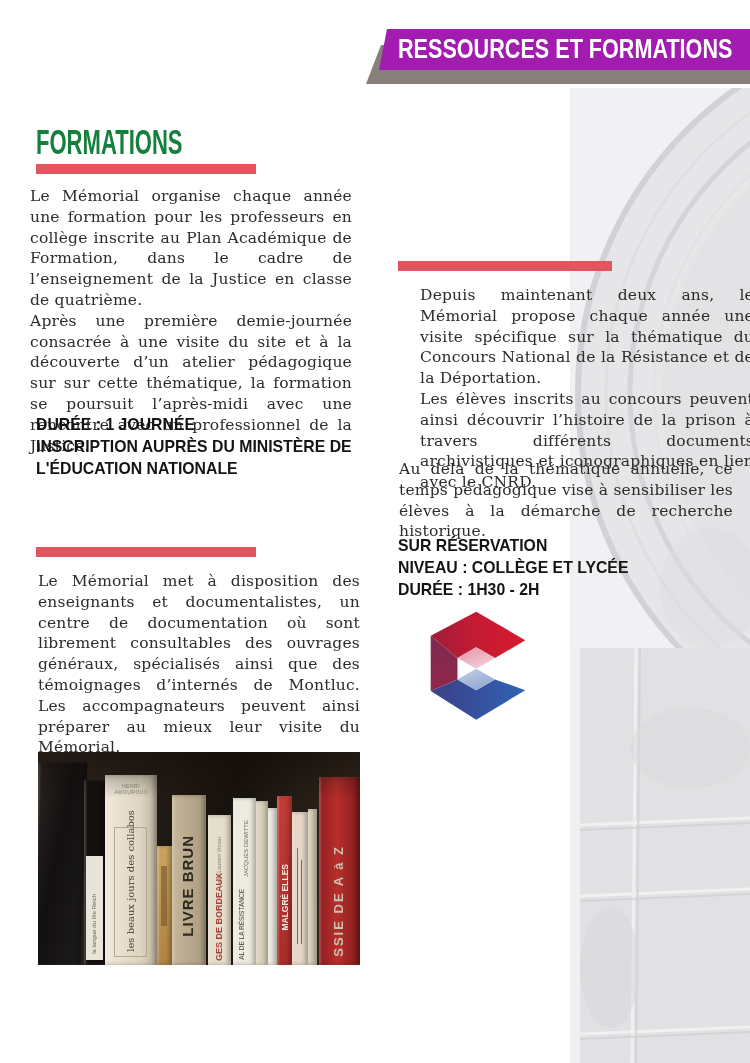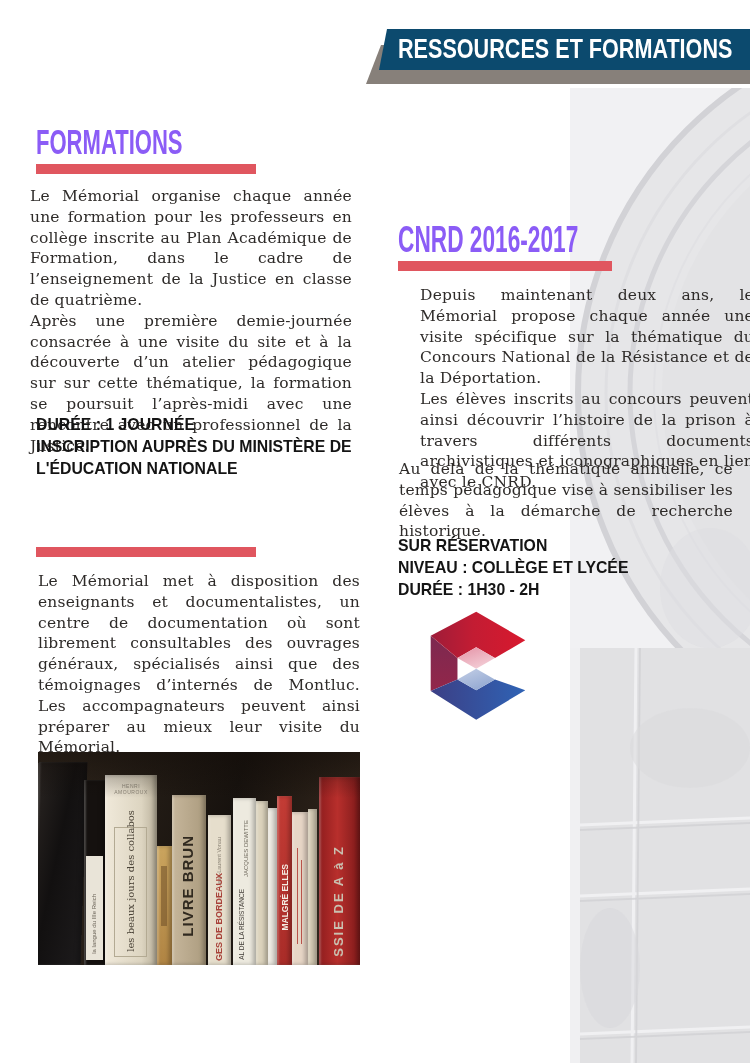--- a/index.html
+++ b/index.html
@@ -14,32 +14,32 @@
   
   .wall { position:absolute; left:570px; top:88px; width:180px; height:975px; }
   
   .banner-shadow {
     position:absolute; left:366px; top:45px; width:384px; height:39px;
     background:#87807a;
     clip-path: polygon(15px 0, 100% 0, 100% 100%, 0 100%);
   }
   .banner {
     position:absolute; left:379px; top:29px; width:371px; height:41px;
-    background:#0c4a6e;
+    background:#a21caf;
     clip-path: polygon(8px 0, 100% 0, 100% 100%, 0 100%);
     color:#ffffff; font-family:"Liberation Sans", sans-serif;
     font-weight:bold; font-size:27px; line-height:41px;
     padding-left:19px; white-space:nowrap;
   }
   .cond { display:inline-block; transform-origin:0 50%; white-space:nowrap; }
   .sx80 { transform:scaleX(0.80); }
   .sx63 { transform:scaleX(0.63); }
   
   .red-heading {
-    position:absolute; color:#8b5cf6;
+    position:absolute; color:#15803d;
     font-family:"Liberation Sans", sans-serif; font-weight:bold;
     font-size:35px; line-height:36px; white-space:nowrap;
   }
   .red-bar { position:absolute; height:10px; background:#e0565f; }
   
   .body-text {
     position:absolute; color:#2e2b29;
     font-size:15.5px; line-height:20.8px;
     text-align:justify; white-space:pre-line; letter-spacing:0.2px;
   }
@@ -158,23 +158,20 @@
     <div class="book" style="left:254px; top:60px; width:16px; height:153px; background:#e7d6c6;">
       <div style="position:absolute; left:5px; top:36px; width:1px; height:96px; background:#b9524a;"></div>
       <div style="position:absolute; left:9px; top:48px; width:1px; height:84px; background:#b9524a;"></div>
     </div>
     <div class="book" style="left:270px; top:57px; width:9px; height:156px; background:#d6ccb5;"></div>
     <div class="book" style="left:281px; top:25px; width:41px; height:188px; background:linear-gradient(90deg,#8f1d1e 0%,#b82f2c 45%,#7e1a1a 100%);">
       <span class="vt" style="left:12px; bottom:8px; font-size:13px; font-weight:bold; letter-spacing:2px; color:#c9c0b0;">SSIE DE A à Z</span>
     </div>
   </div>
 
-  <div class="red-heading" style="left:398px; top:222px; font-size:36px;">
-    <span class="cond sx63">CNRD 2016-2017</span>
-  </div>
   <div class="red-bar" style="left:398px; top:261px; width:214px;"></div>
 
   <div class="body-text" style="left:399px; top:285px; width:334px;margin-left:21px;">Depuis maintenant deux ans, le Mémorial propose chaque année une visite spécifique sur la thématique du Concours National de la Résistance et de la Déportation.
 Les élèves inscrits au concours peuvent ainsi découvrir l’histoire de la prison à travers différents documents archivistiques et iconographiques en lien avec le CNRD.</div>
 
   <div class="body-text" style="left:399px; top:459px; width:334px;">Au delà de la thématique annuelle, ce temps pédagogique vise à sensibiliser les élèves à la démarche de recherche historique.</div>
 
   <div class="info-text" style="left:398px; top:535px;">SUR RÉSERVATION
 NIVEAU : COLLÈGE ET LYCÉE
 DURÉE : 1H30 - 2H</div>

